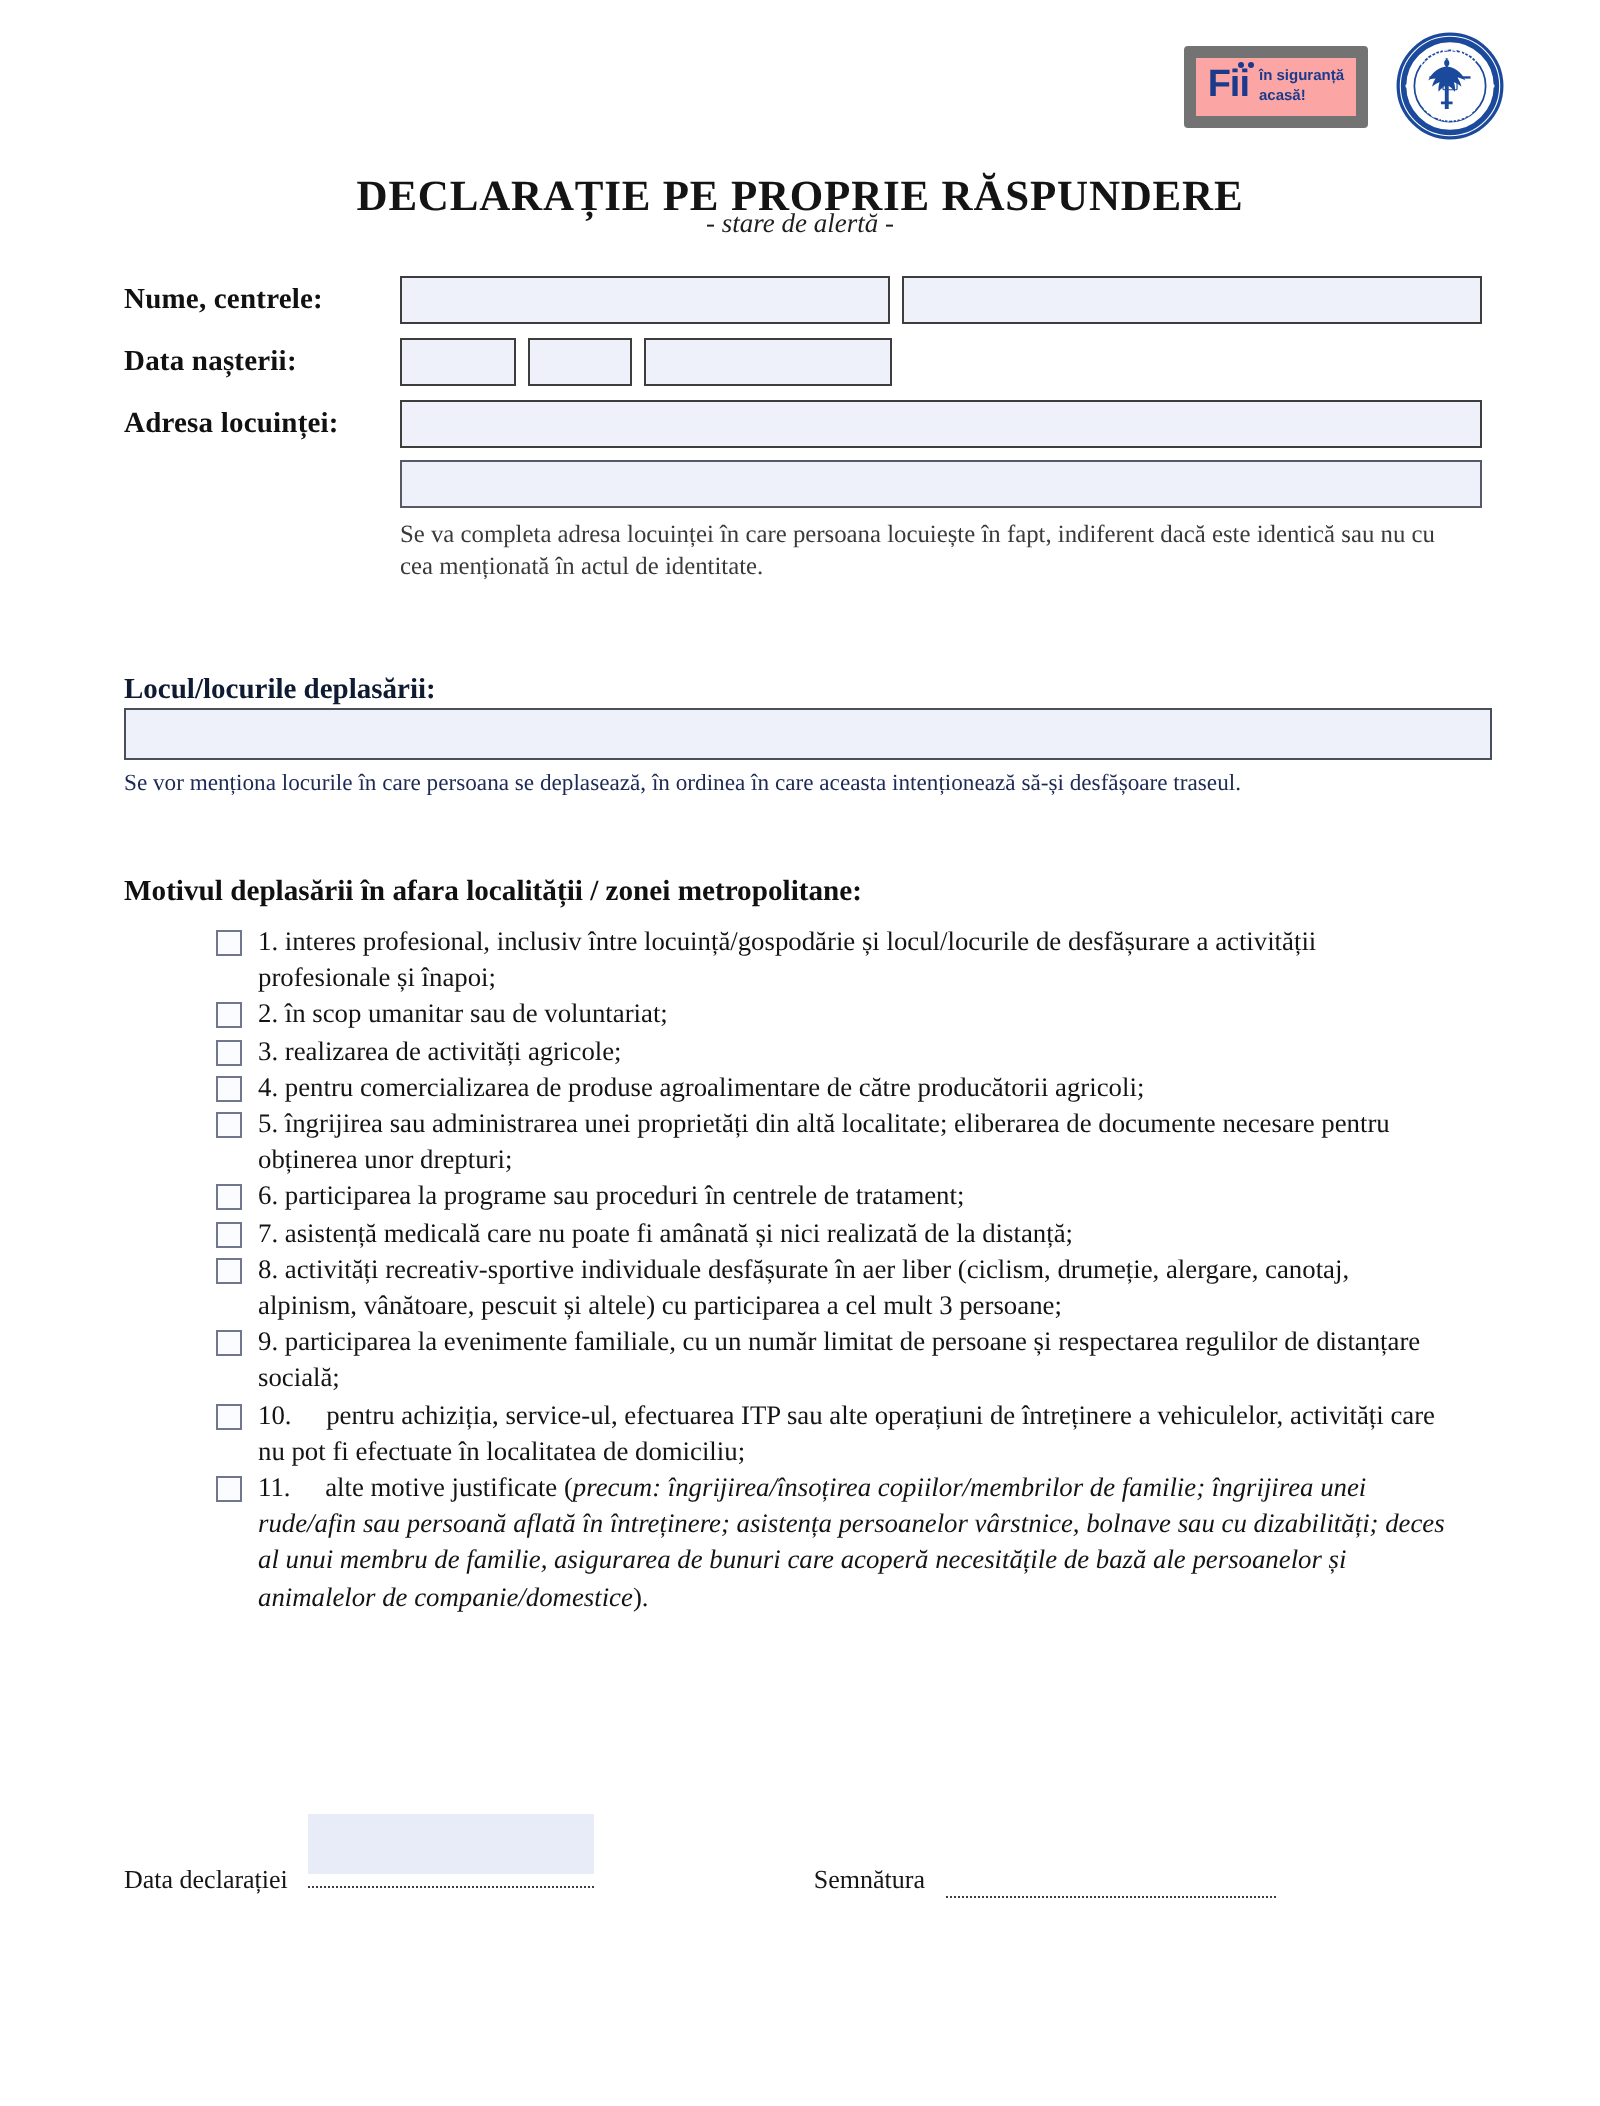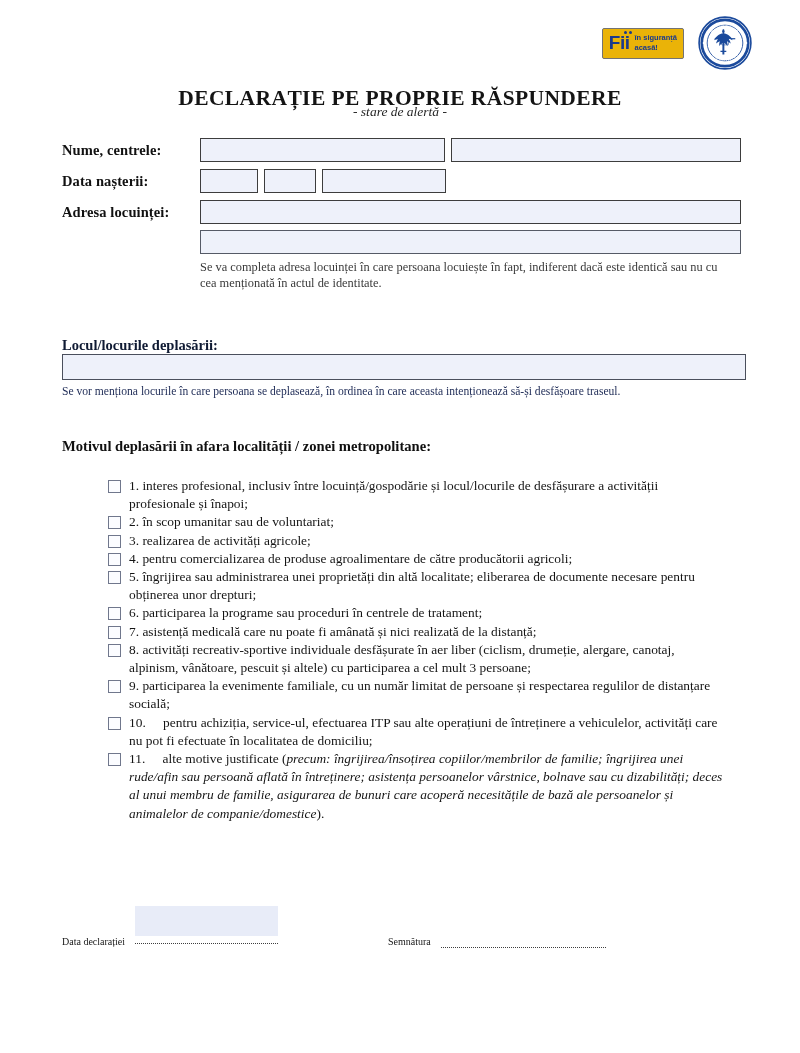--- a/index.html
+++ b/index.html
@@ -31,23 +31,23 @@
     position: absolute;
     top: 16px;
     right: 48px;
     display: flex;
     align-items: center;
     gap: 14px;
   }
   .fii-badge {
     display: flex;
     align-items: center;
-    border: 1px solid #737373;
+    border: 6px solid #737373;
     border-radius: 2px;
-    background: #eab308;
+    background: #fca5a5;
     padding: 3px 6px 4px 6px;
     height: 22px;
     box-sizing: content-box;
   }
   .fii-badge .fii-word {
     position: relative;
     font-family: "Liberation Sans", sans-serif;
     font-weight: 700;
     font-size: 19px;
     line-height: 19px;
@@ -178,21 +178,21 @@
     line-height: 14px;
     color: #1d2a55;
   }
 
   
   .section-reasons { position: absolute; left: 62px; top: 438px; width: 700px; }
   .reasons-heading {
     font-weight: 700;
     font-size: 14.6px;
     color: #101010;
-    margin-bottom: 22px;
+    margin-bottom: 7px;
   }
   .reason-list { margin: 0; padding: 0; list-style: none; }
   .reason {
     display: flex;
     align-items: flex-start;
     margin-bottom: 0px;
   }
   .cb {
     width: 13px;
     height: 13px;
@@ -208,21 +208,21 @@
     color: #141414;
     width: 596px;
   }
   .reason-text .num-gap { display: inline-block; width: 14px; }
   .reason-text em { font-style: italic; }
 
   
   .footer { position: absolute; left: 62px; top: 930px; width: 700px; }
   .footer-inner { display: flex; align-items: flex-end; }
   .f-label {
-    font-size: 10px;
+    font-size: 13px;
     color: #161616;
     padding-bottom: 1px;
   }
   .date-slot { position: relative; margin-left: 10px; }
   .date-shade {
     position: absolute;
     left: 0;
     bottom: 12px;
     width: 143px;
     height: 30px;

